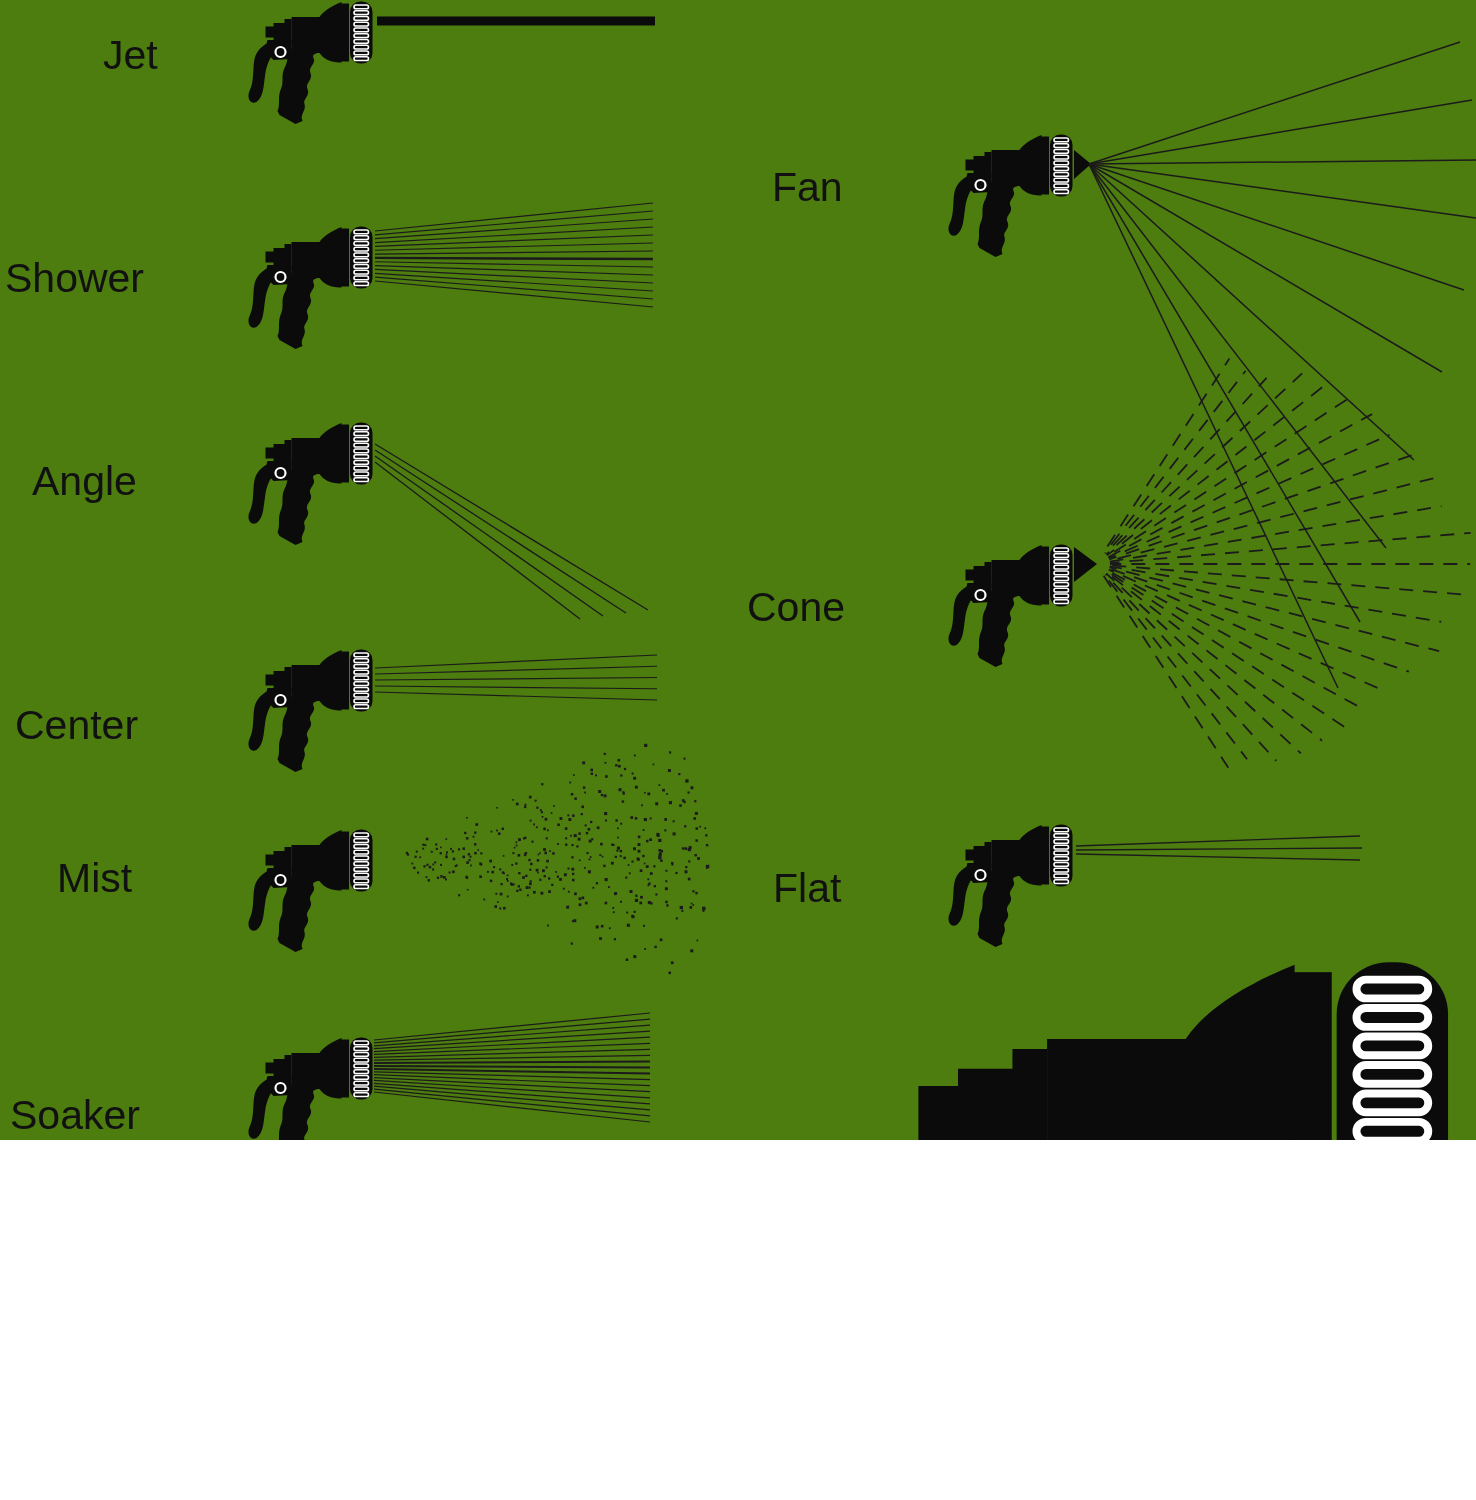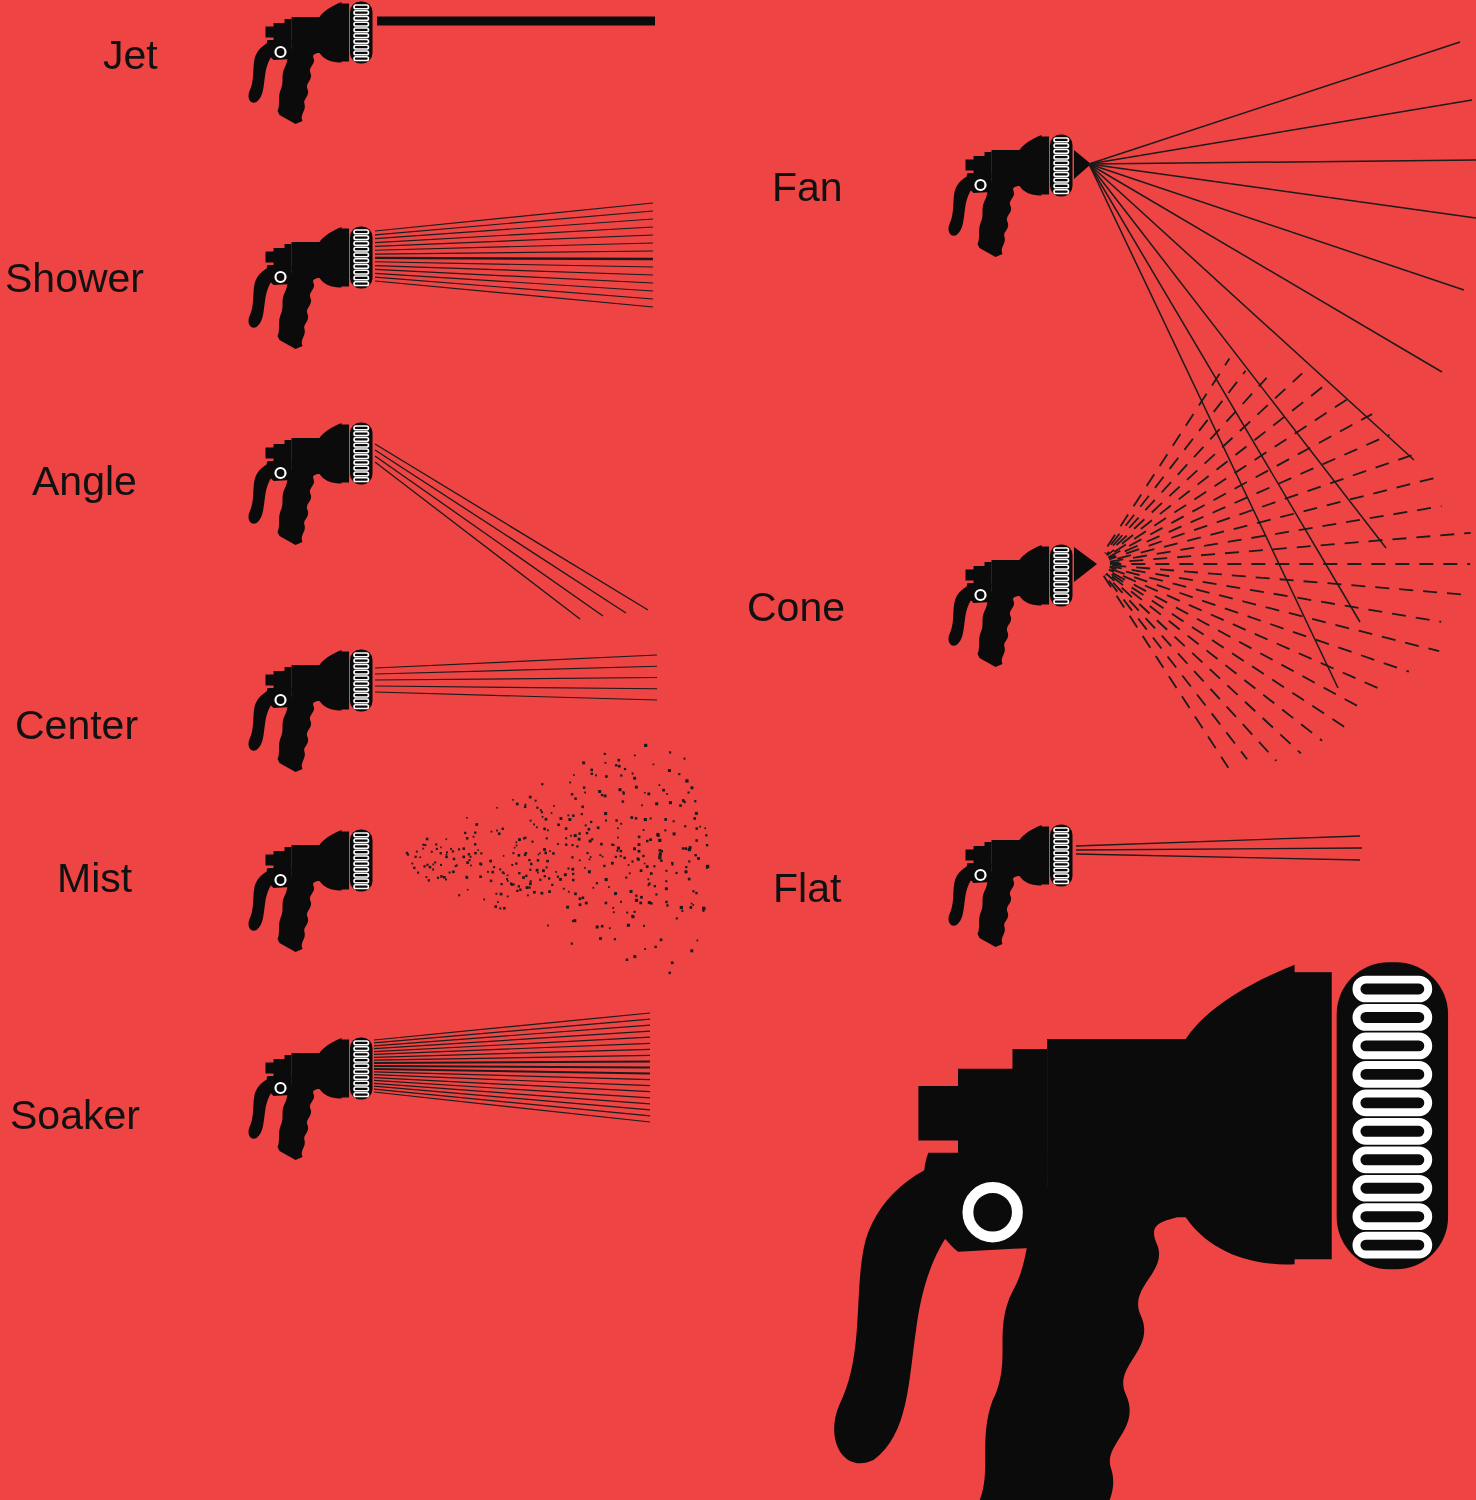--- a/index.html
+++ b/index.html
@@ -1,19 +1,19 @@
 <!DOCTYPE html>
 <html><head>
 <meta charset="utf-8">
 <style>
   html,body{margin:0;padding:0;background:#ffffff;}
   .stage{
     position:relative;
-    width:1476px;height:1500px;
-    background:#ef4444;
+    width:1476px;height:1140px;
+    background:#4d7c0f;
     overflow:hidden;
     font-family:"Liberation Sans", sans-serif;
   }
   svg{display:block}
   .pattern-label{
     font-family:"Liberation Sans", sans-serif;
     font-weight:400;
   }
 </style>
 </head>

